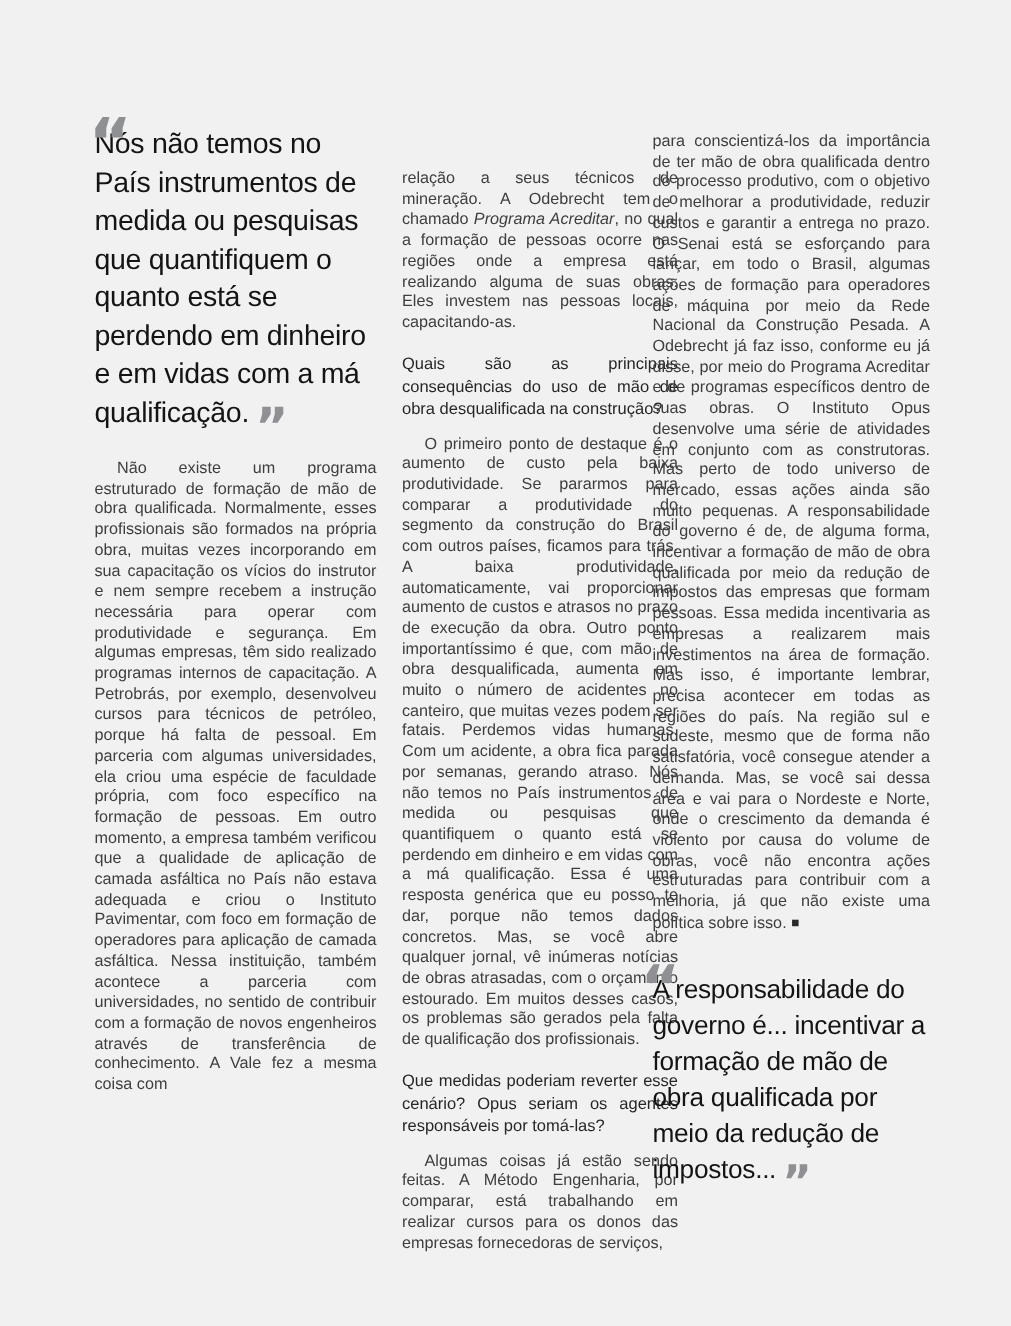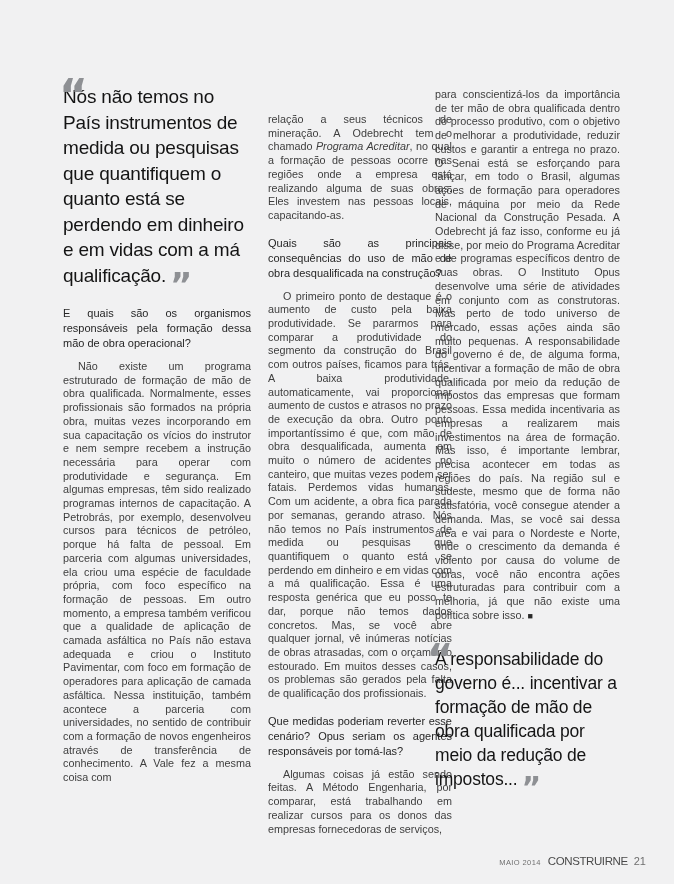--- a/index.html
+++ b/index.html
@@ -57,37 +57,33 @@
 </head>
 <body>
 
 <div class="page">
 
   <div class="col col1">
     <div class="pullquote pq-top">
       <span class="q-open">“</span>
       <div class="pq-text"><span>Nós não temos no País instrumentos de medida ou pesquisas que quantifiquem o quanto está se perdendo em dinheiro e em vidas com a má qualificação.</span><span class="q-close">”</span></div>
     </div>
-    <h2 class="heading">E quais são os organismos responsáveis pela formação dessa mão de obra operacional?</h2>
     <p class="body-text indent">Não existe um programa estruturado de formação de mão de obra qualificada. Normalmente, esses profissionais são formados na própria obra, muitas vezes incorporando em sua capacitação os vícios do instrutor e nem sempre recebem a instrução necessária para operar com produtividade e segurança. Em algumas empresas, têm sido realizado programas internos de capacitação. A Petrobrás, por exemplo, desenvolveu cursos para técnicos de petróleo, porque há falta de pessoal. Em parceria com algumas universidades, ela criou uma espécie de faculdade própria, com foco específico na formação de pessoas. Em outro momento, a empresa também verificou que a qualidade de aplicação de camada asfáltica no País não estava adequada e criou o Instituto Pavimentar, com foco em formação de operadores para aplicação de camada asfáltica. Nessa instituição, também acontece a parceria com universidades, no sentido de contribuir com a formação de novos engenheiros através de transferência de conhecimento. A Vale fez a mesma coisa com</p>
   </div>
 
   <div class="col col2">
     <p class="body-text"><span>relação a seus técnicos de mineração. A Odebrecht tem o chamado </span><em>Programa Acreditar</em><span>, no qual a formação de pessoas ocorre nas regiões onde a empresa está realizando alguma de suas obras. Eles investem nas pessoas locais, capacitando-as.</span></p>
     <h2 class="heading mt">Quais são as principais consequências do uso de mão de obra desqualificada na construção?</h2>
     <p class="body-text indent">O primeiro ponto de destaque é o aumento de custo pela baixa produtividade. Se pararmos para comparar a produtividade do segmento da construção do Brasil com outros países, ficamos para trás. A baixa produtividade, automaticamente, vai proporcionar aumento de custos e atrasos no prazo de execução da obra. Outro ponto importantíssimo é que, com mão de obra desqualificada, aumenta em muito o número de acidentes no canteiro, que muitas vezes podem ser fatais. Perdemos vidas humanas. Com um acidente, a obra fica parada por semanas, gerando atraso. Nós não temos no País instrumentos de medida ou pesquisas que quantifiquem o quanto está se perdendo em dinheiro e em vidas com a má qualificação. Essa é uma resposta genérica que eu posso te dar, porque não temos dados concretos. Mas, se você abre qualquer jornal, vê inúmeras notícias de obras atrasadas, com o orçamento estourado. Em muitos desses casos, os problemas são gerados pela falta de qualificação dos profissionais.</p>
     <h2 class="heading mt">Que medidas poderiam reverter esse cenário? Opus seriam os agentes responsáveis por tomá-las?</h2>
     <p class="body-text indent">Algumas coisas já estão sendo feitas. A Método Engenharia, por comparar, está trabalhando em realizar cursos para os donos das empresas fornecedoras de serviços,</p>
   </div>
 
   <div class="col col3">
     <p class="body-text"><span>para conscientizá-los da importância de ter mão de obra qualificada dentro do processo produtivo, com o objetivo de melhorar a produtividade, reduzir custos e garantir a entrega no prazo. O Senai está se esforçando para lançar, em todo o Brasil, algumas ações de formação para operadores de máquina por meio da Rede Nacional da Construção Pesada. A Odebrecht já faz isso, conforme eu já disse, por meio do Programa Acreditar e de programas específicos dentro de suas obras. O Instituto Opus desenvolve uma série de atividades em conjunto com as construtoras. Mas perto de todo universo de mercado, essas ações ainda são muito pequenas. A responsabilidade do governo é de, de alguma forma, incentivar a formação de mão de obra qualificada por meio da redução de impostos das empresas que formam pessoas. Essa medida incentivaria as empresas a realizarem mais investimentos na área de formação. Mas isso, é importante lembrar, precisa acontecer em todas as regiões do país. Na região sul e sudeste, mesmo que de forma não satisfatória, você consegue atender a demanda. Mas, se você sai dessa área e vai para o Nordeste e Norte, onde o crescimento da demanda é violento por causa do volume de obras, você não encontra ações estruturadas para contribuir com a melhoria, já que não existe uma política sobre isso.</span> <span class="endmark">■</span></p>
     <div class="pullquote pq-bottom">
       <span class="q-open">“</span>
       <div class="pq-text"><span>A responsabilidade do governo é... incentivar a formação de mão de obra qualificada por meio da redução de impostos...</span><span class="q-close">”</span></div>
     </div>
   </div>
 
-  <div class="footer">
-    <span class="f-date">MAIO 2014</span><span class="f-mag">CONSTRUIRNE</span><span class="f-page">21</span>
-  </div>
 
 </div>
 
 </body></html>

